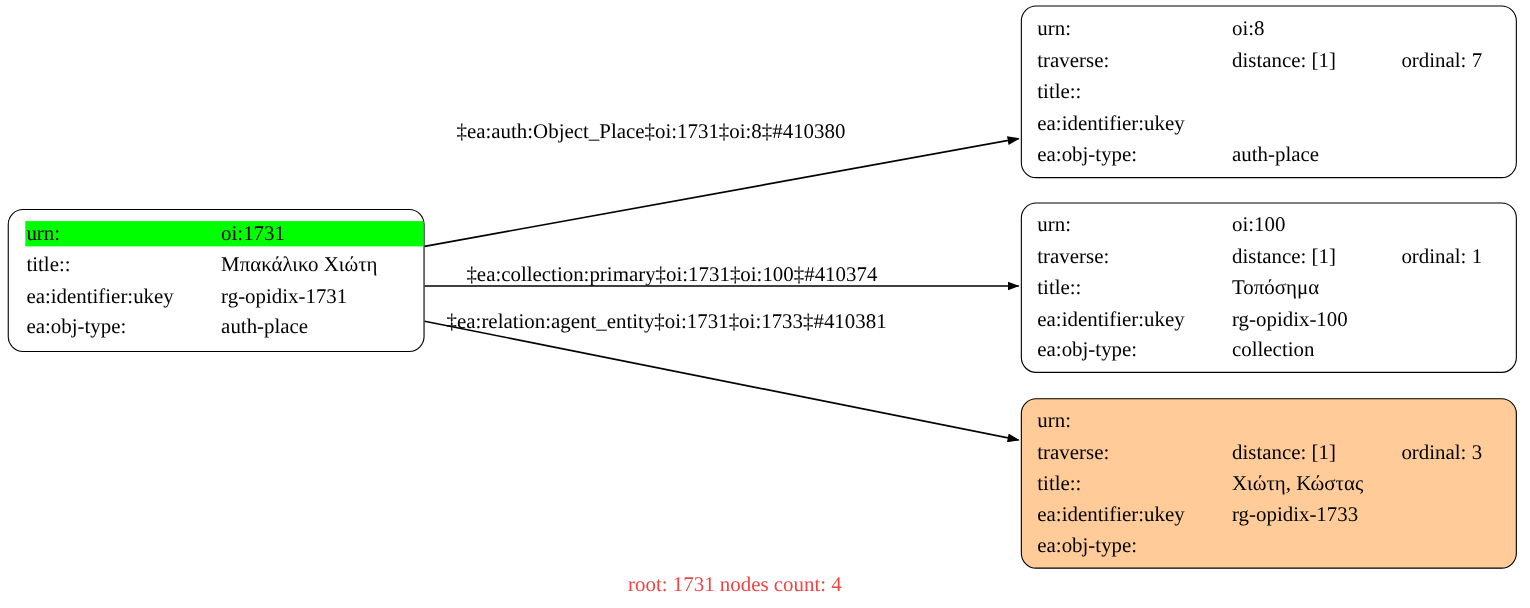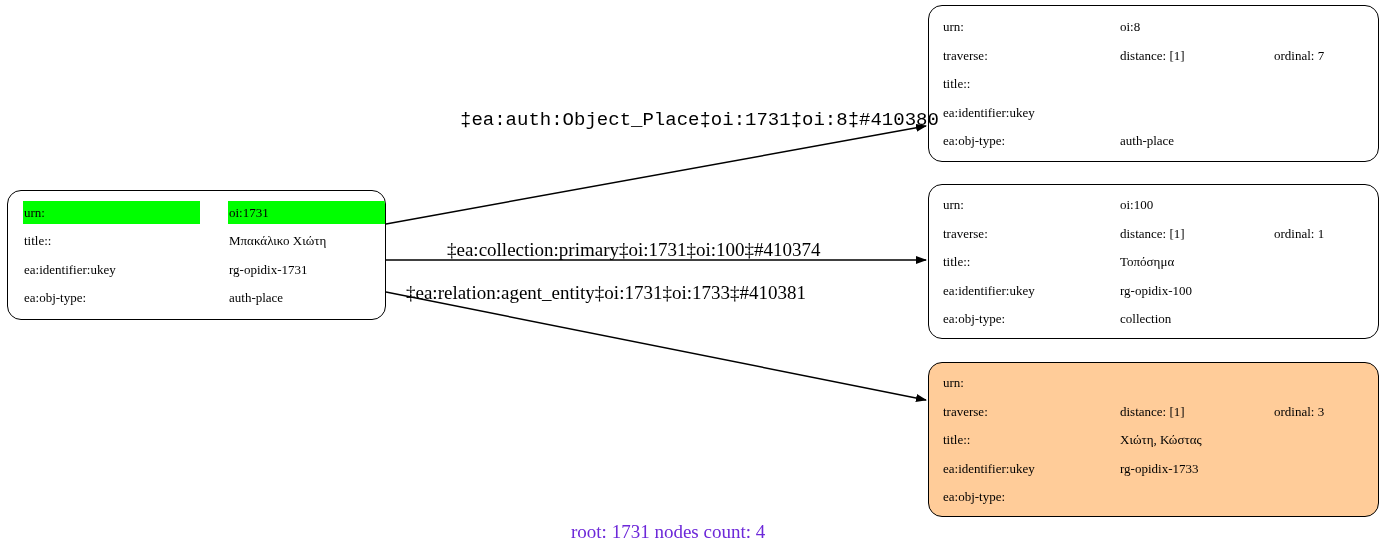--- a/index.html
+++ b/index.html
@@ -38,50 +38,50 @@
     position: absolute;
     left: 0; top: 0; right: 0; bottom: 0;
     display: flex;
     flex-direction: column;
     justify-content: center;
   }
   .row {
     display: flex;
     align-items: center;
     height: 28.5px;
-    font-size: 13px;
+    font-size: 19px;
     color: #000000;
     white-space: nowrap;
   }
   .cell {
     display: inline-block;
     padding: 0 1px;
     line-height: 23px;
   }
   .cell.hl {
     background: #00ff00;
   }
   
   .root .col-k { width: 175px; margin-left: 15px; }
-  .root .col-v { flex: 1 1 auto; margin-left: 28px; }
+  .root .col-v { flex: 1 1 auto; }
   
   .rnode .col-k { width: 175px; margin-left: 13px; }
   .rnode .col-v { width: 152px; }
   .rnode .col-v2 { flex: 1 1 auto; }
   .edge-label {
     position: absolute;
     font-size: 19px;
     color: #000000;
     white-space: nowrap;
     line-height: 22px;
   }
   .footer-label {
     position: absolute;
     font-size: 19px;
-    color: #6d28d9;
+    color: #ef4444;
     white-space: nowrap;
     text-align: center;
   }
 </style>
 </head>
 <body>
 
 <div id="graph">
 
   <svg class="edges" viewBox="0 0 1391 553" xmlns="http://www.w3.org/2000/svg">
@@ -195,19 +195,19 @@
         <span class="cell col-v">rg-opidix-1733</span>
         <span class="cell col-v2"></span>
       </div>
       <div class="row">
         <span class="cell col-k">ea:obj-type:</span>
         <span class="cell col-v2"></span>
       </div>
     </div>
   </div>
 
-  <div class="edge-label" style="left:460px; top:109px;font-family:Liberation Mono, monospace;">‡ea:auth:Object_Place‡oi:1731‡oi:8‡#410380</div>
-  <div class="edge-label" style="left:447px; top:239px;">‡ea:collection:primary‡oi:1731‡oi:100‡#410374</div>
+  <div class="edge-label" style="left:415px; top:109px;">‡ea:auth:Object_Place‡oi:1731‡oi:8‡#410380</div>
+  <div class="edge-label" style="left:424px; top:239px;">‡ea:collection:primary‡oi:1731‡oi:100‡#410374</div>
   <div class="edge-label" style="left:406px; top:282px;">‡ea:relation:agent_entity‡oi:1731‡oi:1733‡#410381</div>
 
   <div class="footer-label" style="left:571px; top:521px;">root: 1731 nodes count: 4</div>
 
 </div>
 
 </body></html>

